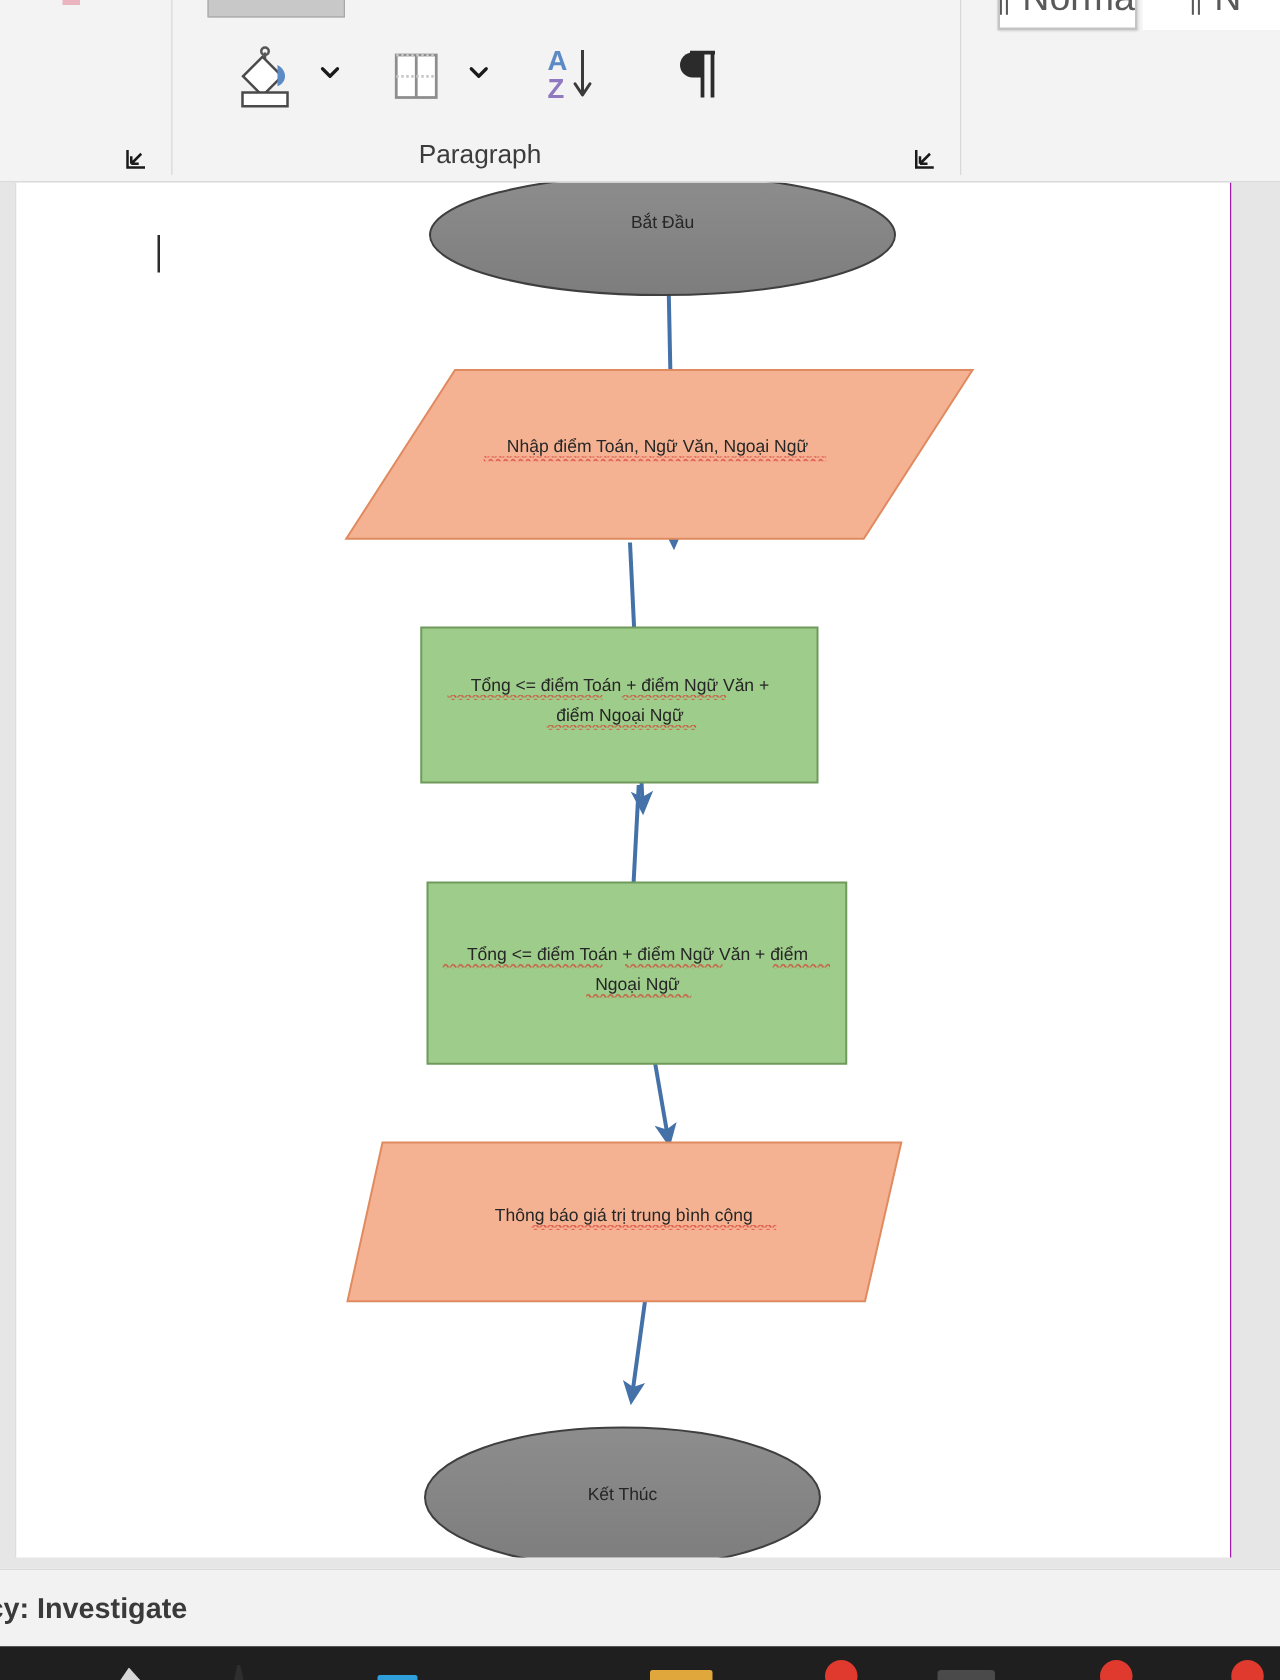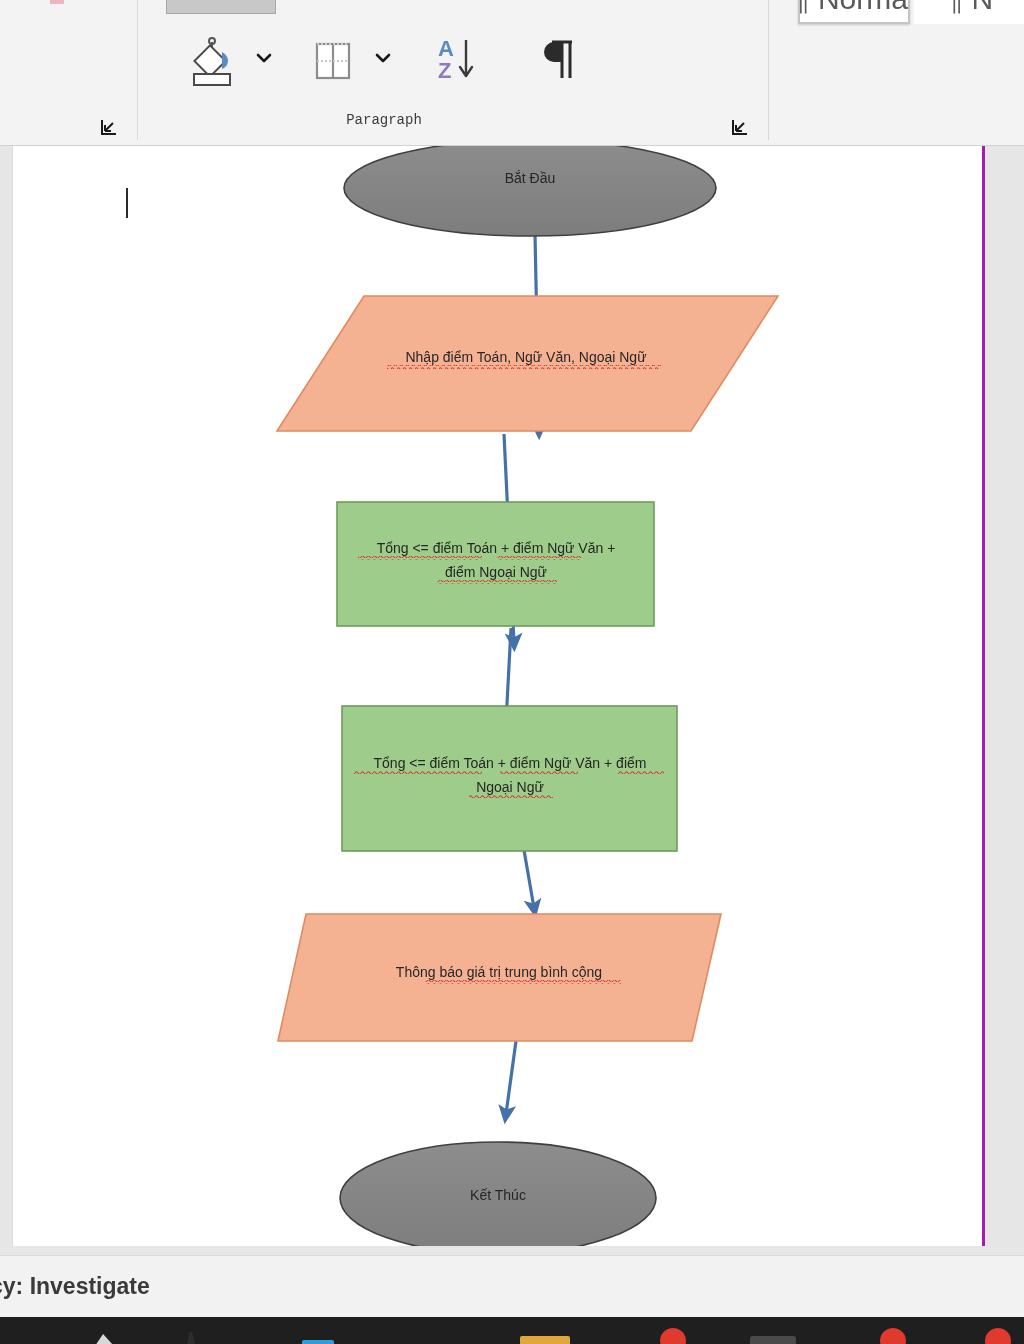--- a/index.html
+++ b/index.html
@@ -58,22 +58,22 @@
 
   .chev {
     position: absolute;
     width: 20px; height: 20px;
     cursor: pointer;
   }
 
   #grp-label-paragraph {
     position: absolute; left: 0; top: 112px;
     width: 768px; text-align: center;
-    font-size: 14px; color: #3b3b3b;
-    font-family: Liberation Mono, monospace;
+    font-size: 21px; color: #3b3b3b;
+    font-family: Liberation Sans, sans-serif;
   }
 
   
   #style-gallery {
     position: absolute; left: 770px; top: -26px;
     width: 256px; height: 60px;
     display: flex; gap: 4px; align-items: flex-start;
     padding-left: 28px;
   }
   .style-card {
@@ -96,21 +96,21 @@
     position: absolute; left: 0; top: 146px;
     width: 1024px; height: 1109px;
     background: #e6e6e6;
     overflow: hidden;
   }
   #page {
     position: absolute; left: 12px; top: 0;
     width: 973px; height: 1100px;
     background: #ffffff;
     border-left: 1px solid #dcdcdc;
-    border-right: 3px solid #a21caf;
+    border-right: 1px solid #a21caf;
   }
   #caret {
     position: absolute; left: 113px; top: 42px;
     width: 2px; height: 30px;
     background: #2b2b2b;
   }
   #flow-svg {
     position: absolute; left: 0; top: 0;
     width: 973px; height: 1100px;
   }

